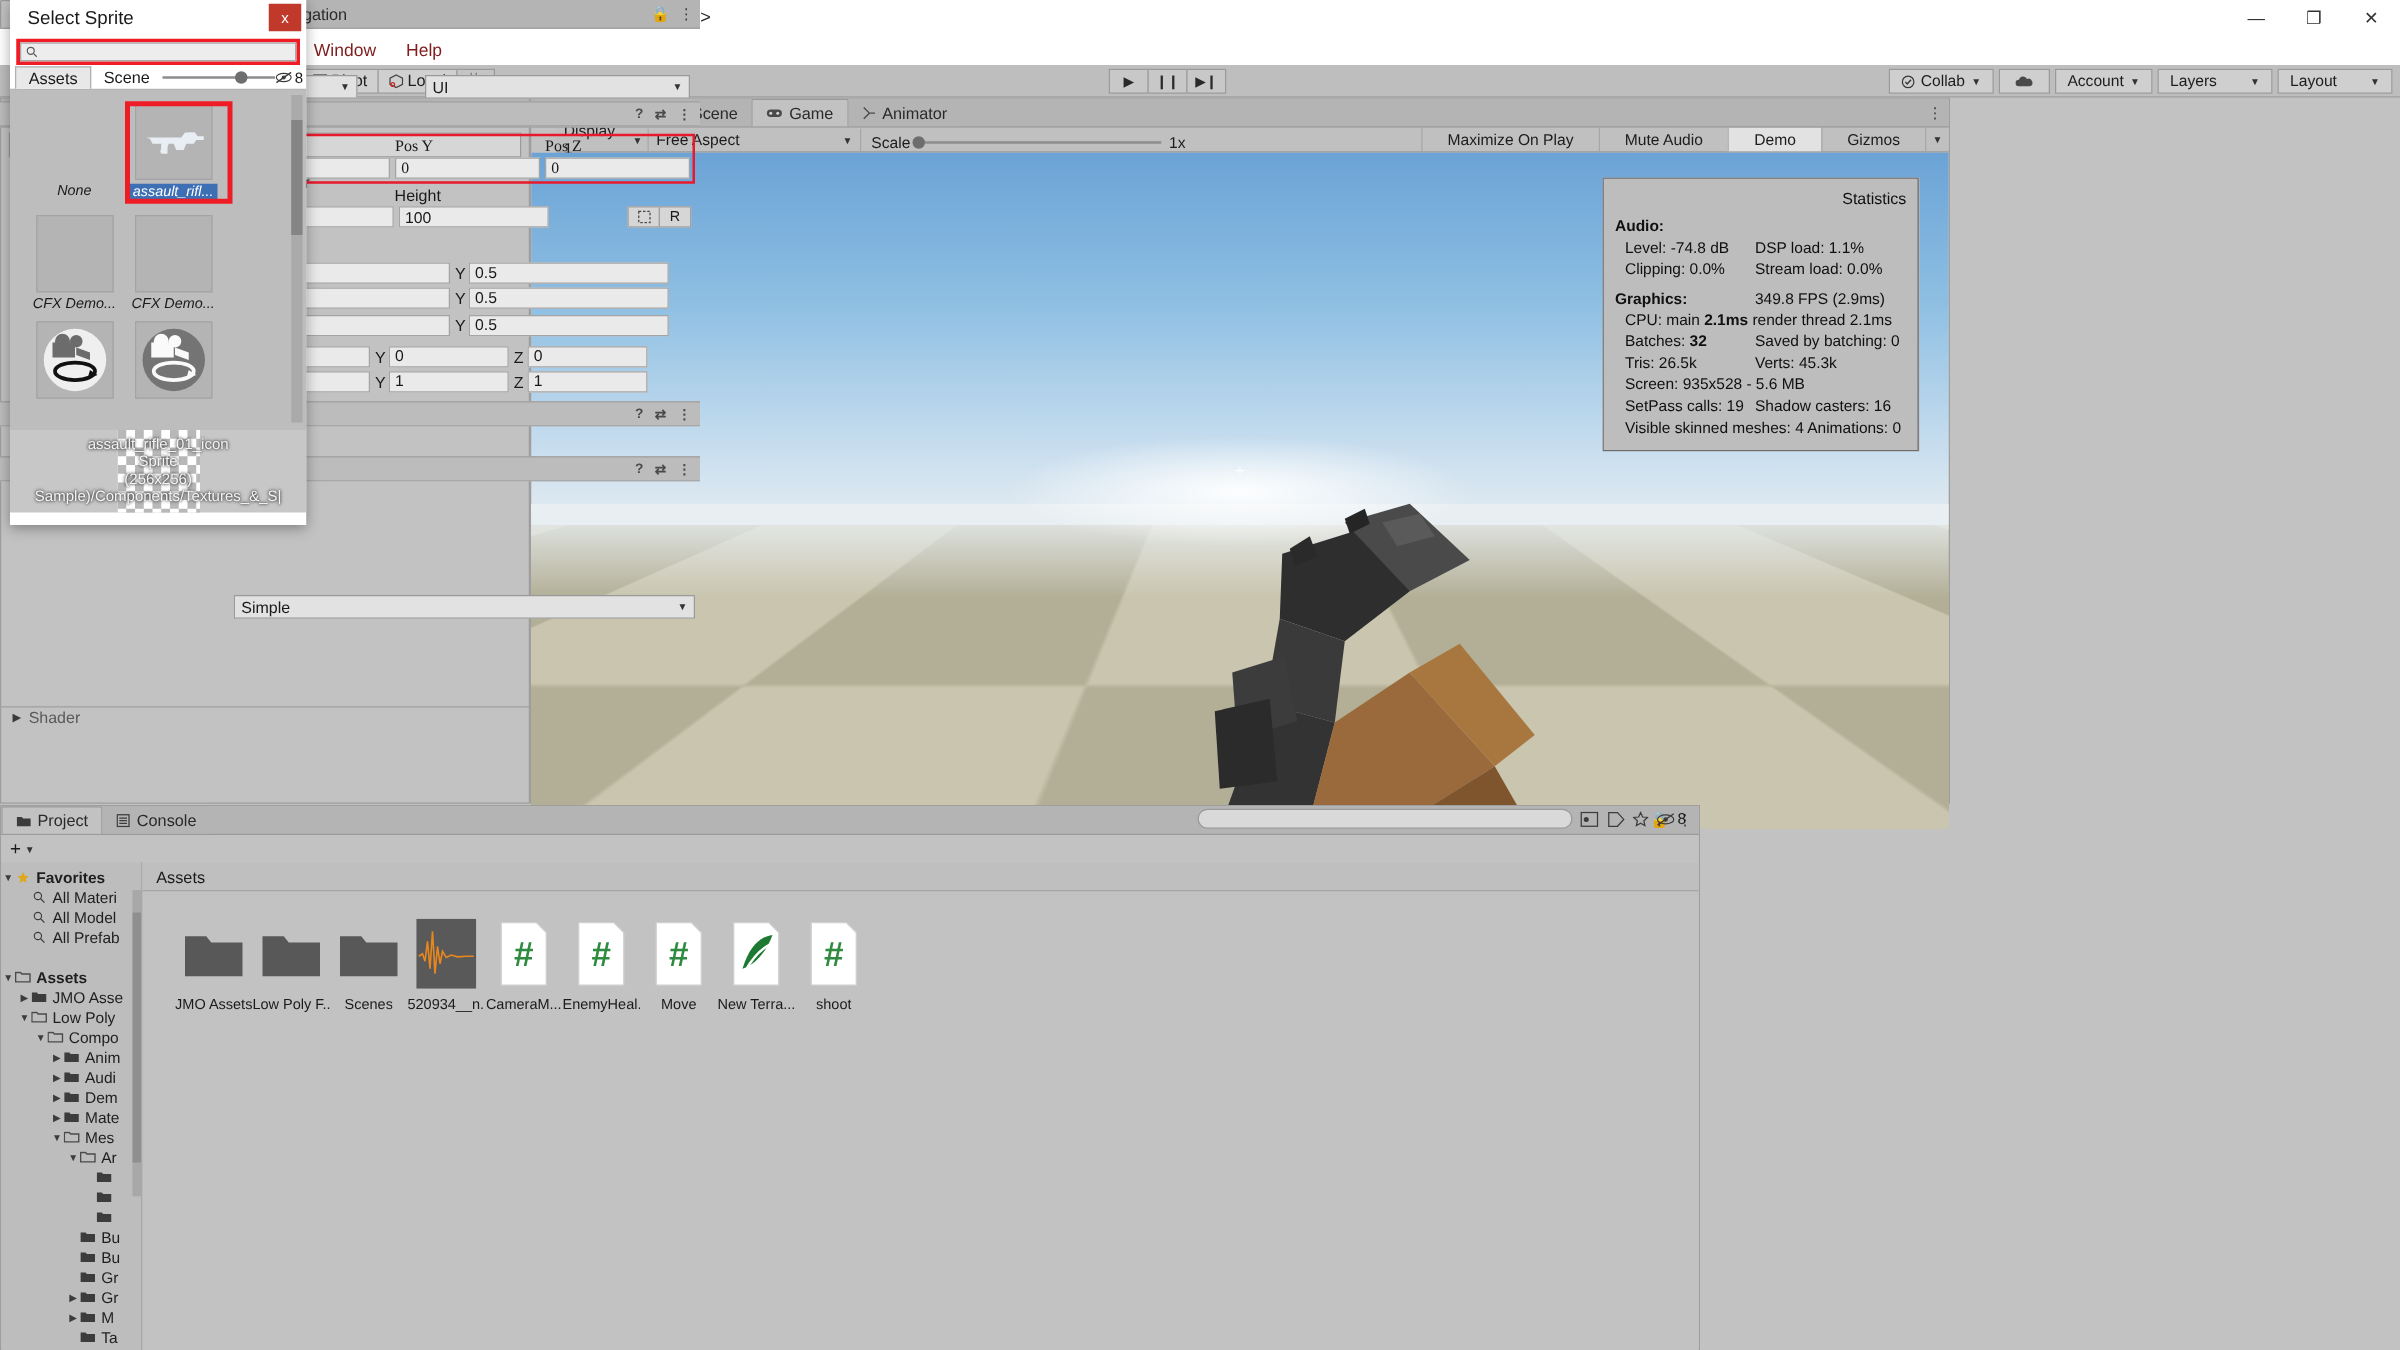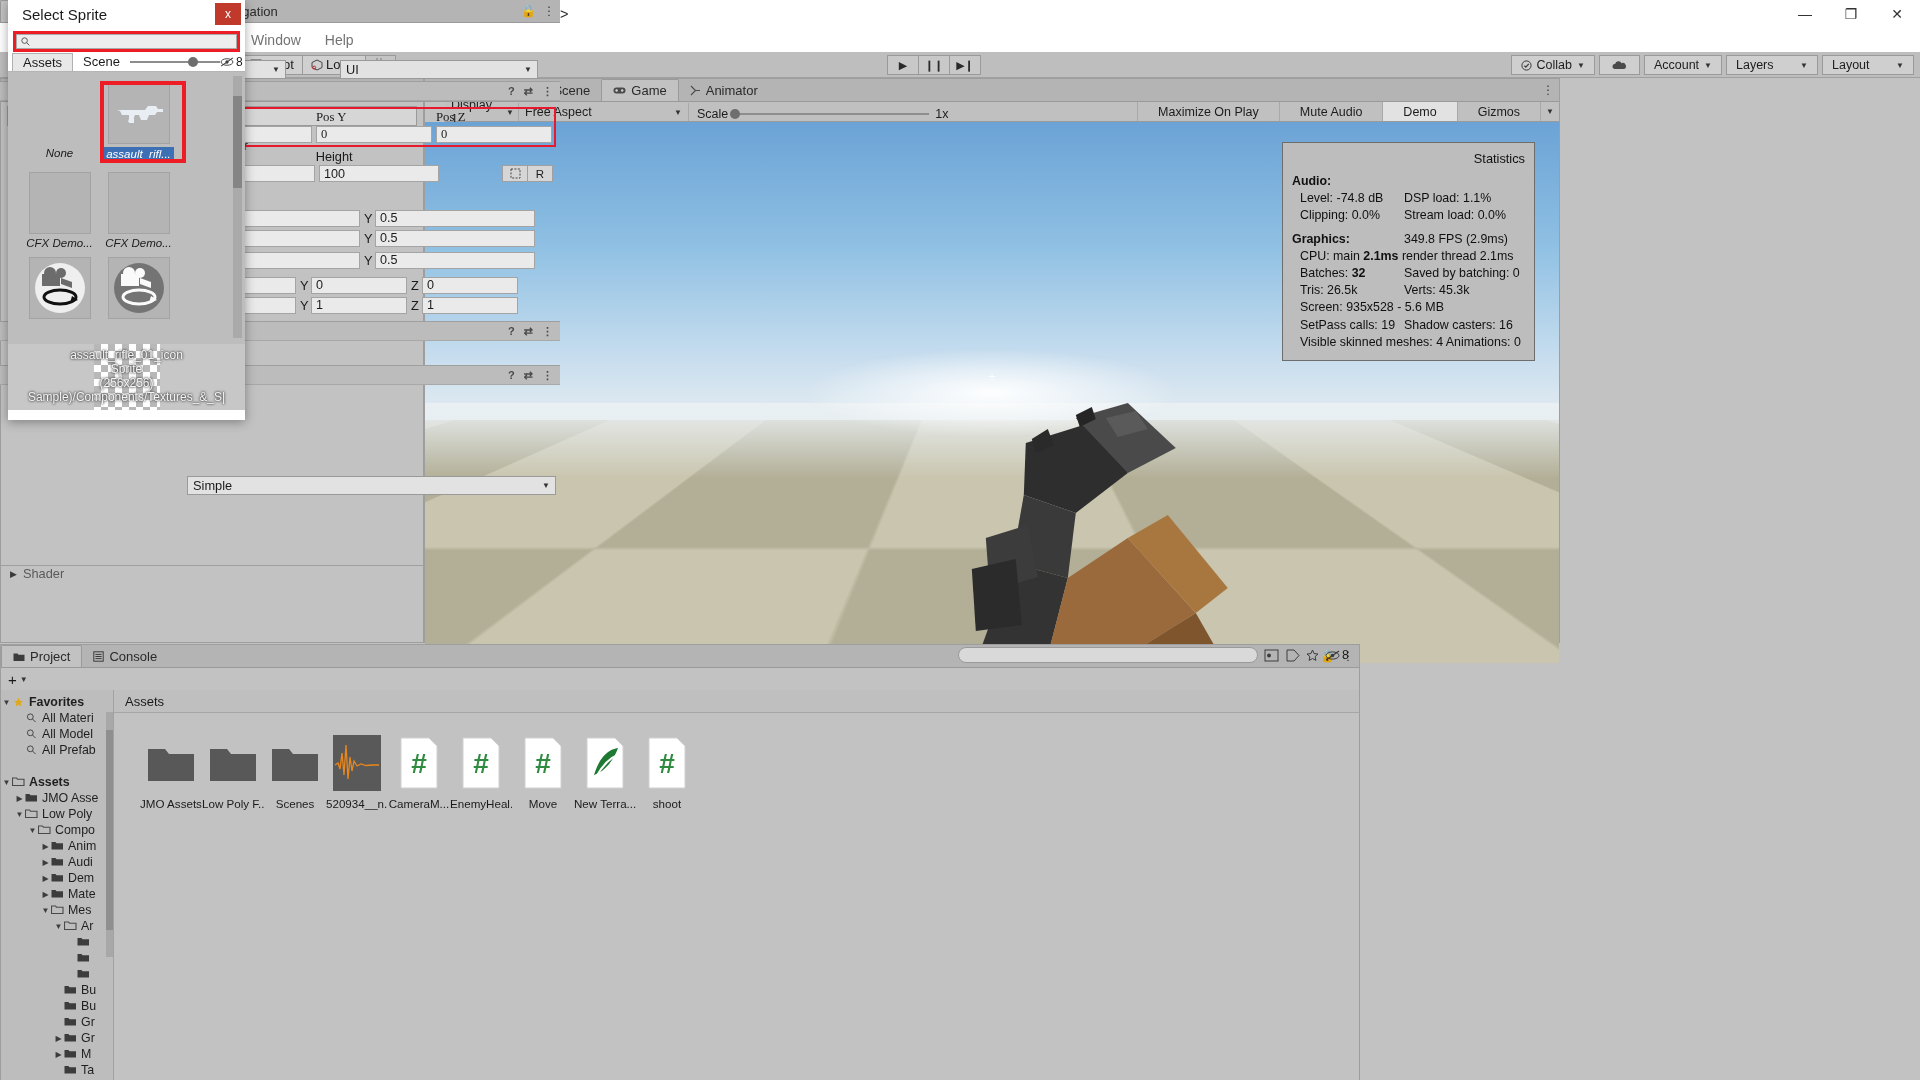--- a/index.html
+++ b/index.html
@@ -21,21 +21,21 @@
   .title-text { margin-left:190px; font-size:14.5px; color:#2b2b2b; white-space:nowrap; }
   .win-btns { position:absolute; right:0; top:0; height:28px; display:flex; }
   .win-btn { width:46px; height:28px; display:flex; align-items:center; justify-content:center;
              font-size:14px; color:#333; }
 
   
   .menubar {
     position:absolute; left:0; top:28px; width:1920px; height:24px;
     background:#ffffff; display:flex; align-items:center; padding-left:10px;
   }
-  .menu-item { padding:2px 12px; font-size:14px; color:#737373; }
+  .menu-item { padding:2px 12px; font-size:14px; color:#7f1d1d; }
 
   
   .toolbar {
     position:absolute; left:0; top:52px; width:1920px; height:26px;
     background:#bebebe; border-bottom:1px solid #a0a0a0; display:flex; align-items:center;
   }
   .tb-group { display:flex; align-items:center; height:21px; margin-left:4px; }
   .tb-btn {
     height:20px; display:flex; align-items:center; gap:3px;
     padding:0 8px; background:#d0d0d0; border:1px solid #9a9a9a;
@@ -477,21 +477,21 @@
       </div>
     </div>
 
     <div class="tag-row">
       <span style="width:32px">Tag</span>
       <div class="dd" style="width:240px">
         <span>Untagged</span>
         <span class="arr">▼</span>
       </div>
       <span style="width:42px;text-align:right">Layer</span>
-      <div class="dd" style="flex:1;margin-right:14px">
+      <div class="dd" style="flex:1;margin-right:0">
         <span>UI</span>
         <span class="arr">▼</span>
       </div>
     </div>
 
     <div class="comp-header">
       <span class="foldout">▼</span>
       <svg width="14" height="14" viewBox="0 0 14 14">
         <path d="M2 2 L5 2 M2 2 L2 5 M12 2 L9 2 M12 2 L12 5 M2 12 L5 12 M2 12 L2 9 M12 12 L9 12 M12 12 L12 9" stroke="#3c3c3c" stroke-width="1.4" fill="none"></path>
       </svg>

